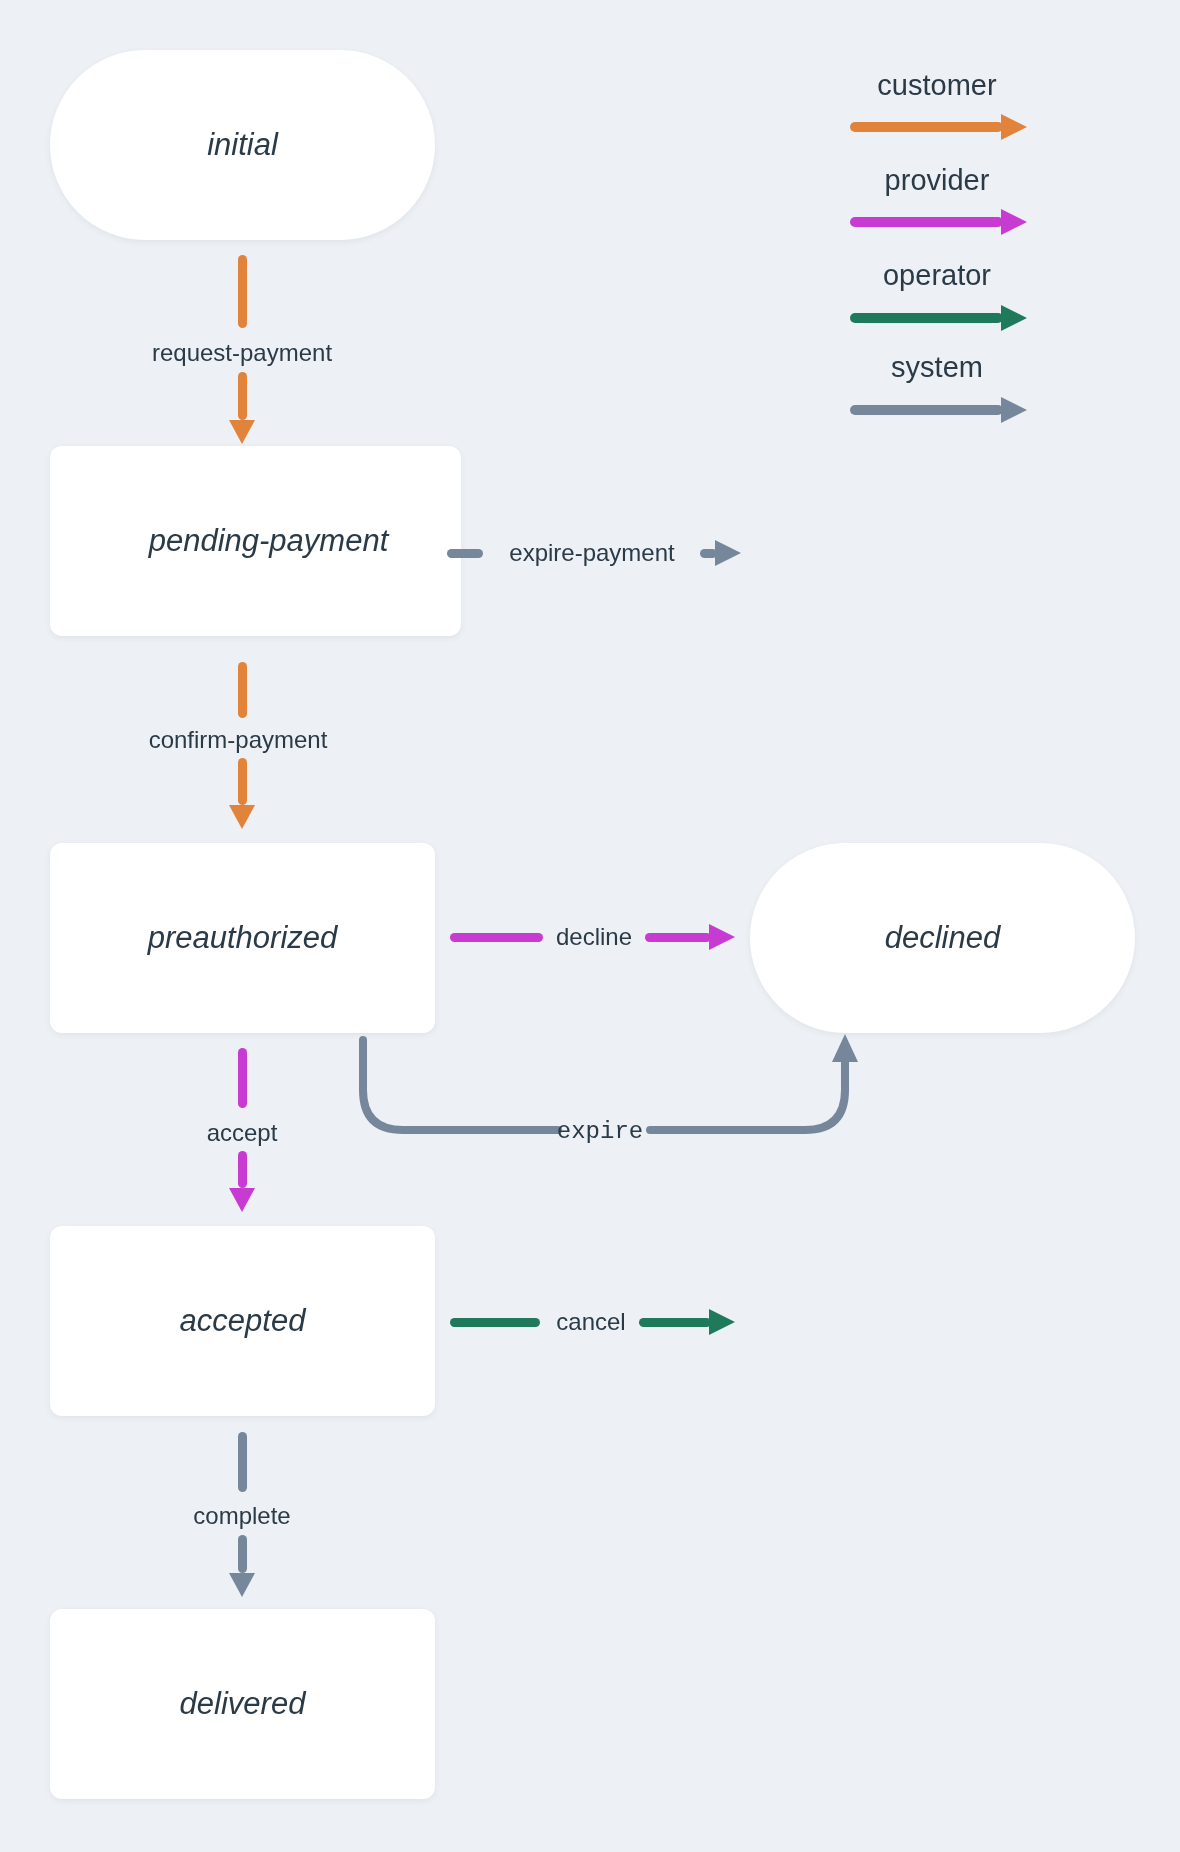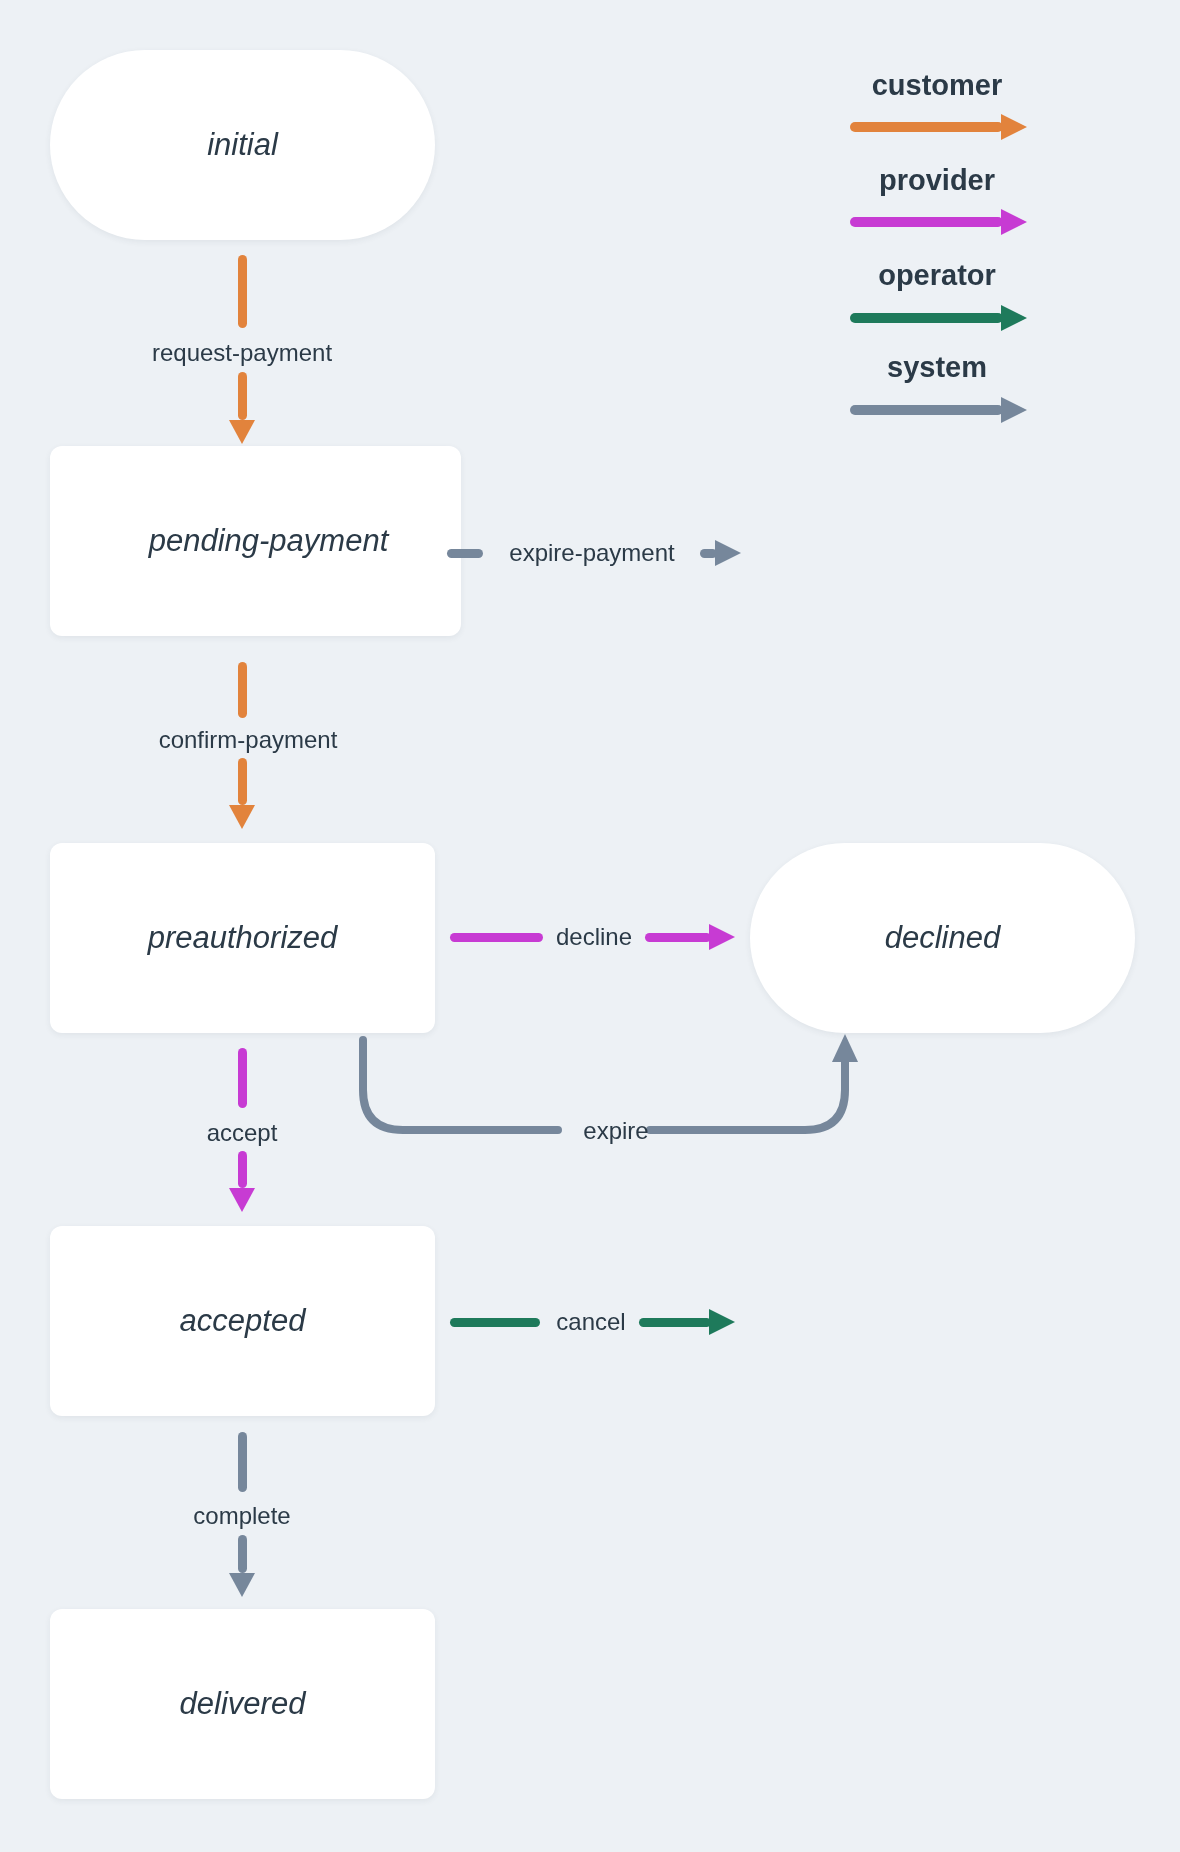--- a/index.html
+++ b/index.html
@@ -45,21 +45,21 @@
   .edge-label{
     position:absolute;transform:translate(-50%,-50%);white-space:nowrap;
     font-size:24px;font-weight:500;color:var(--c-text);
   }
   .curve-svg{position:absolute;left:340px;top:1028px;width:540px;height:140px;overflow:visible;}
   .curve-path{stroke:var(--edge-color);stroke-width:8;fill:none;stroke-linecap:round;}
   .curve-head{fill:var(--edge-color);}
   
   .legend-label{
     position:absolute;transform:translate(-50%,-50%);white-space:nowrap;
-    font-size:29px;font-weight:700;color:var(--c-text);
+    font-size:29px;font-weight:400;color:var(--c-text);
   }
 </style>
 </head>
 <body>
 
 <div class="canvas">
 
   <div class="node stadium" id="n-initial">
     <span class="node-label">initial</span>
   </div>
@@ -88,39 +88,39 @@
 
   <div class="edge" data-actor="system">
     <div class="hline" style="left:447px;top:549px;width:36px;"></div>
     <span class="edge-label" style="left:592px;top:553px;">expire-payment</span>
     <div class="hline" style="left:700px;top:549px;width:17px;"></div>
     <div class="head-right" style="left:715px;top:540px;"></div>
   </div>
 
   <div class="edge" data-actor="customer">
     <div class="vline" style="left:238px;top:662px;height:56px;"></div>
-    <span class="edge-label" style="left:248px;top:740px;">confirm-payment</span>
+    <span class="edge-label" style="left:238px;top:740px;">confirm-payment</span>
     <div class="vline" style="left:238px;top:758px;height:47px;"></div>
     <div class="head-down" style="left:229px;top:805px;"></div>
   </div>
 
   <div class="edge" data-actor="provider">
     <div class="hline" style="left:450px;top:933px;width:93px;"></div>
     <span class="edge-label" style="left:594px;top:937px;">decline</span>
     <div class="hline" style="left:645px;top:933px;width:66px;"></div>
     <div class="head-right" style="left:709px;top:924px;"></div>
   </div>
 
   <div class="edge" data-actor="system">
     <svg class="curve-svg" viewBox="0 0 540 140">
       <path class="curve-path" d="M 23 12 L 23 62 Q 23 102 63 102 L 218 102"></path>
       <path class="curve-path" d="M 310 102 L 465 102 Q 505 102 505 62 L 505 32"></path>
       <polygon class="curve-head" points="492,34 518,34 505,6"></polygon>
     </svg>
-    <span class="edge-label" style="left:616px;top:1131px;">expire</span>
+    <span class="edge-label" style="left:600px;top:1131px;font-family:Liberation Mono, monospace;">expire</span>
   </div>
 
   <div class="edge" data-actor="provider">
     <div class="vline" style="left:238px;top:1048px;height:60px;"></div>
     <span class="edge-label" style="left:242px;top:1133px;">accept</span>
     <div class="vline" style="left:238px;top:1151px;height:37px;"></div>
     <div class="head-down" style="left:229px;top:1188px;"></div>
   </div>
 
   <div class="edge" data-actor="operator">

